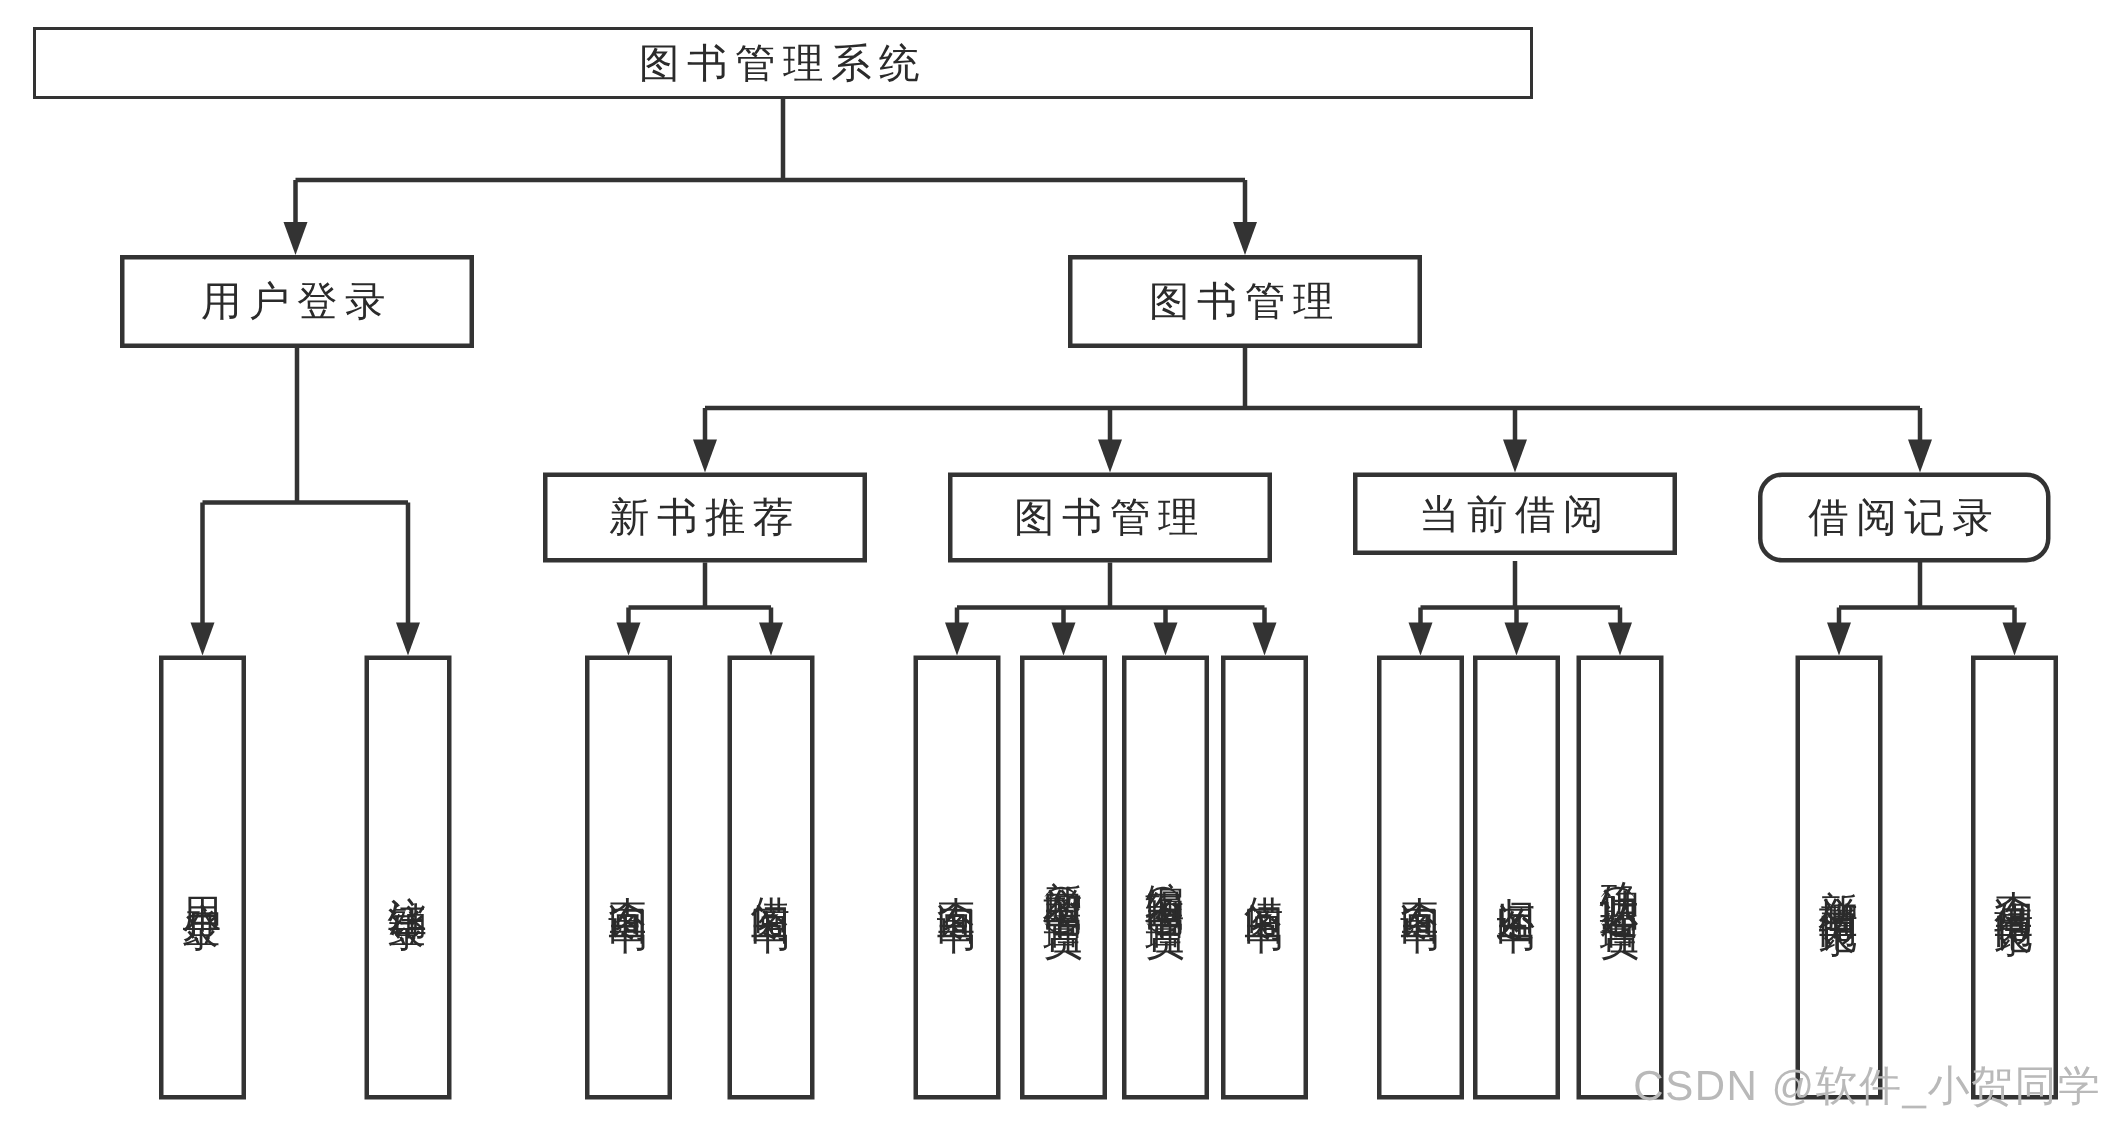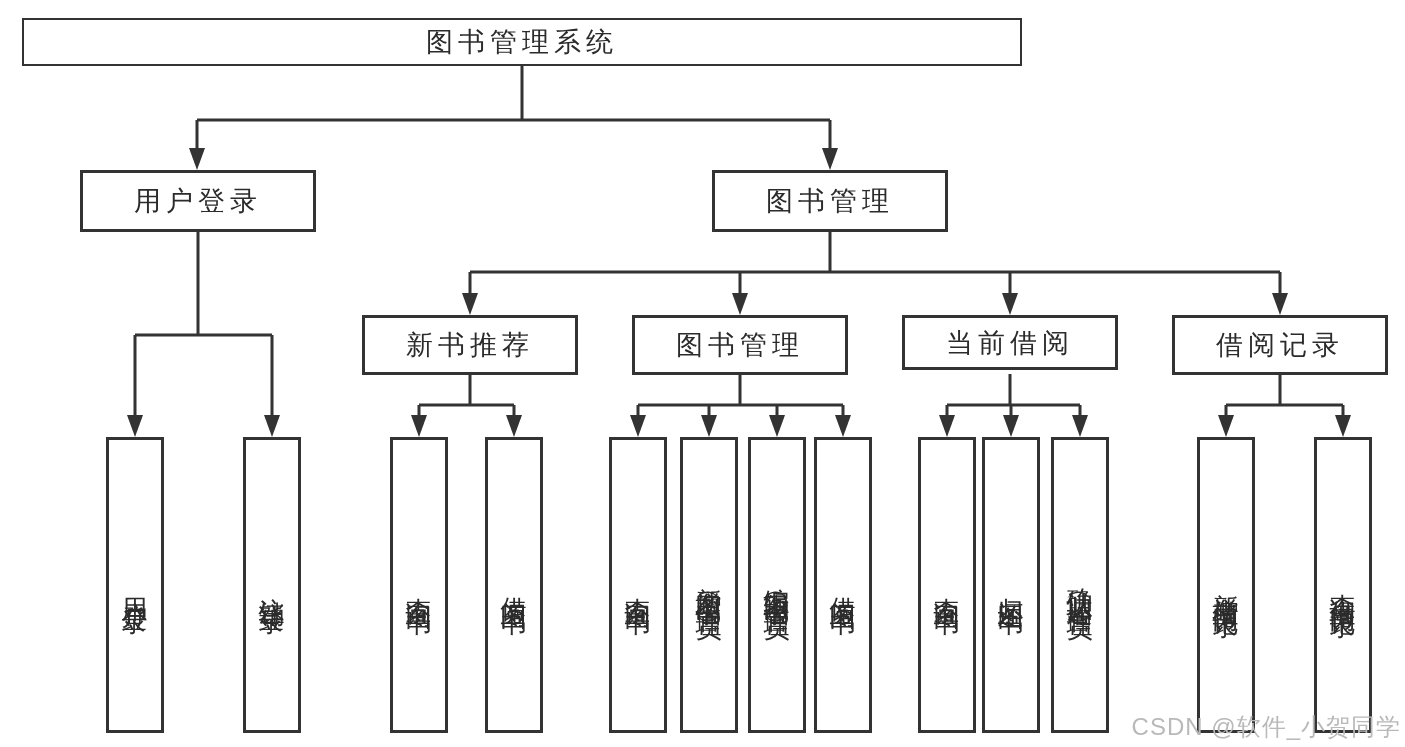--- a/index.html
+++ b/index.html
@@ -42,21 +42,21 @@
     writing-mode: vertical-lr;
     font-size: 26px;
     letter-spacing: 4px;
     line-height: 1;
     color: #2b2b2b;
   }
   .watermark {
     position: absolute;
     right: 4px;
     bottom: 4px;
-    font-size: 24px;
+    font-size: 28px;
     color: #b9b9b9;
     letter-spacing: 1px;
     white-space: nowrap;
   }
 </style>
 </head>
 <body>
 
 <div id="stage">
 
@@ -113,21 +113,21 @@
 
   <div class="node" style="left:712px; top:170px; width:236px; height:62px;">
     <span class="hlabel">图书管理</span>
   </div>
   <div class="node" style="left:632px; top:315px; width:216px; height:60px;">
     <span class="hlabel">图书管理</span>
   </div>
   <div class="node" style="left:902px; top:315px; width:216px; height:55px;">
     <span class="hlabel">当前借阅</span>
   </div>
-  <div class="node" style="left:1172px; top:315px; width:216px; height:60px;">
+  <div class="node" style="left:1172px; top:315px; width:195px; height:60px;border-radius:16px;">
     <span class="hlabel">借阅记录</span>
   </div>
 
   <div class="node leaf" style="left:106px; top:437px; width:58px; height:296px;">
     <span class="vlabel">用户登录</span>
   </div>
   <div class="node leaf" style="left:243px; top:437px; width:58px; height:296px;">
     <span class="vlabel">注销登录</span>
   </div>
 

